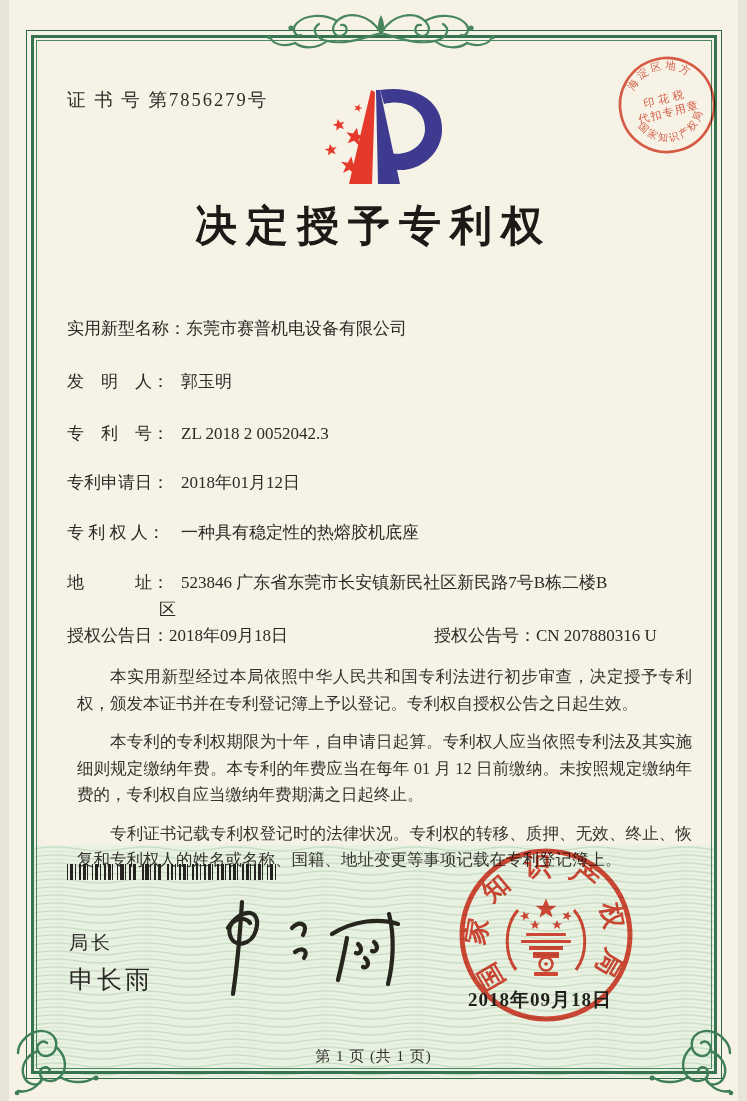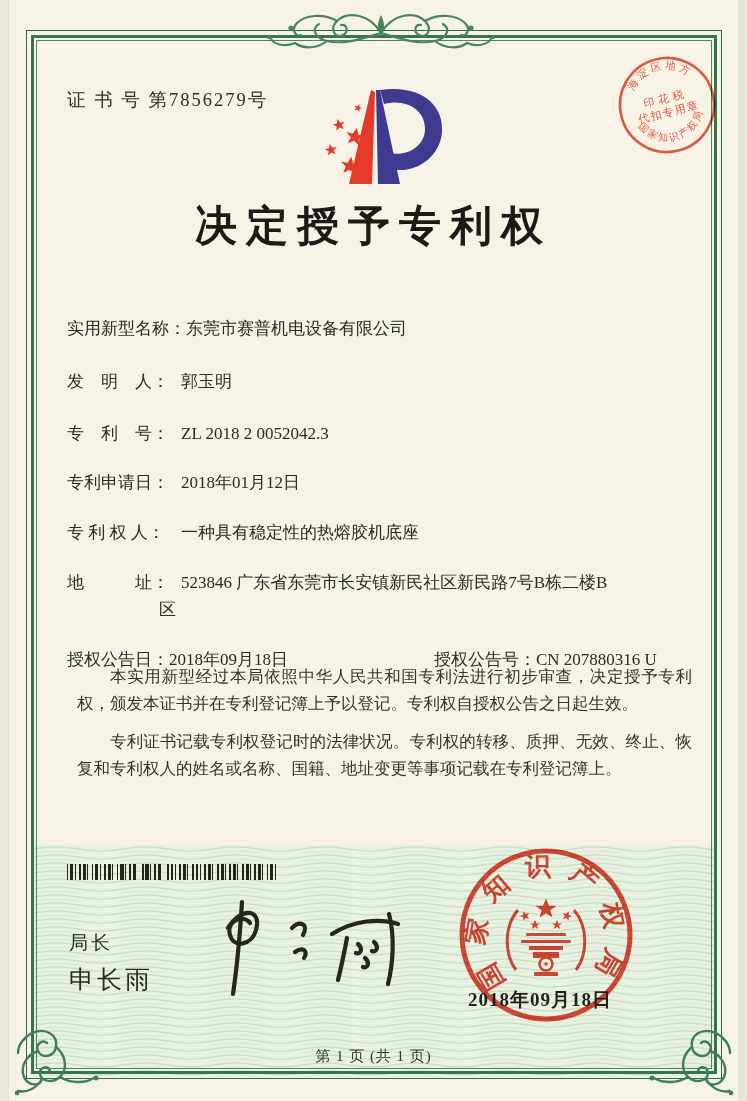--- a/index.html
+++ b/index.html
@@ -170,27 +170,28 @@
   </div>
   <div class="frow" style="top:469px">
     <span class="flabel">专利申请日：</span><span class="fvalue">2018年01月12日</span>
   </div>
   <div class="frow" style="top:519px">
     <span class="flabel">专 利 权 人：</span><span class="fvalue">一种具有稳定性的热熔胶机底座</span>
   </div>
   <div class="frow" style="top:569px">
     <span class="flabel">地　　　址：</span><span class="fvalue"><span>523846 广东省东莞市长安镇新民社区新民路7号B栋二楼B</span><span class="addr2">区</span></span>
   </div>
-  <div class="frow" style="top:646px">
+  <div class="frow" style="top:622px">
     <span>授权公告日：</span><span>2018年09月18日</span>
     <span class="grant-no"><span>授权公告号：</span><span>CN 207880316 U</span></span>
   </div>
 
   <div class="paras">
     <p>本实用新型经过本局依照中华人民共和国专利法进行初步审查，决定授予专利权，颁发本证书并在专利登记簿上予以登记。专利权自授权公告之日起生效。</p>
+    <p>本专利的专利权期限为十年，自申请日起算。专利权人应当依照专利法及其实施细则规定缴纳年费。本专利的年费应当在每年 01 月 12 日前缴纳。未按照规定缴纳年费的，专利权自应当缴纳年费期满之日起终止。</p>
     <p>专利证书记载专利权登记时的法律状况。专利权的转移、质押、无效、终止、恢复和专利权人的姓名或名称、国籍、地址变更等事项记载在专利登记簿上。</p>
   </div>
 
   <div class="barcode"></div>
 
   <div class="chief-title">局长</div>
   <div class="chief-name">申长雨</div>
 
   <svg class="signature" viewBox="0 0 238 110">
     <g fill="none" stroke="#26261f" stroke-width="4.2" stroke-linecap="round">

